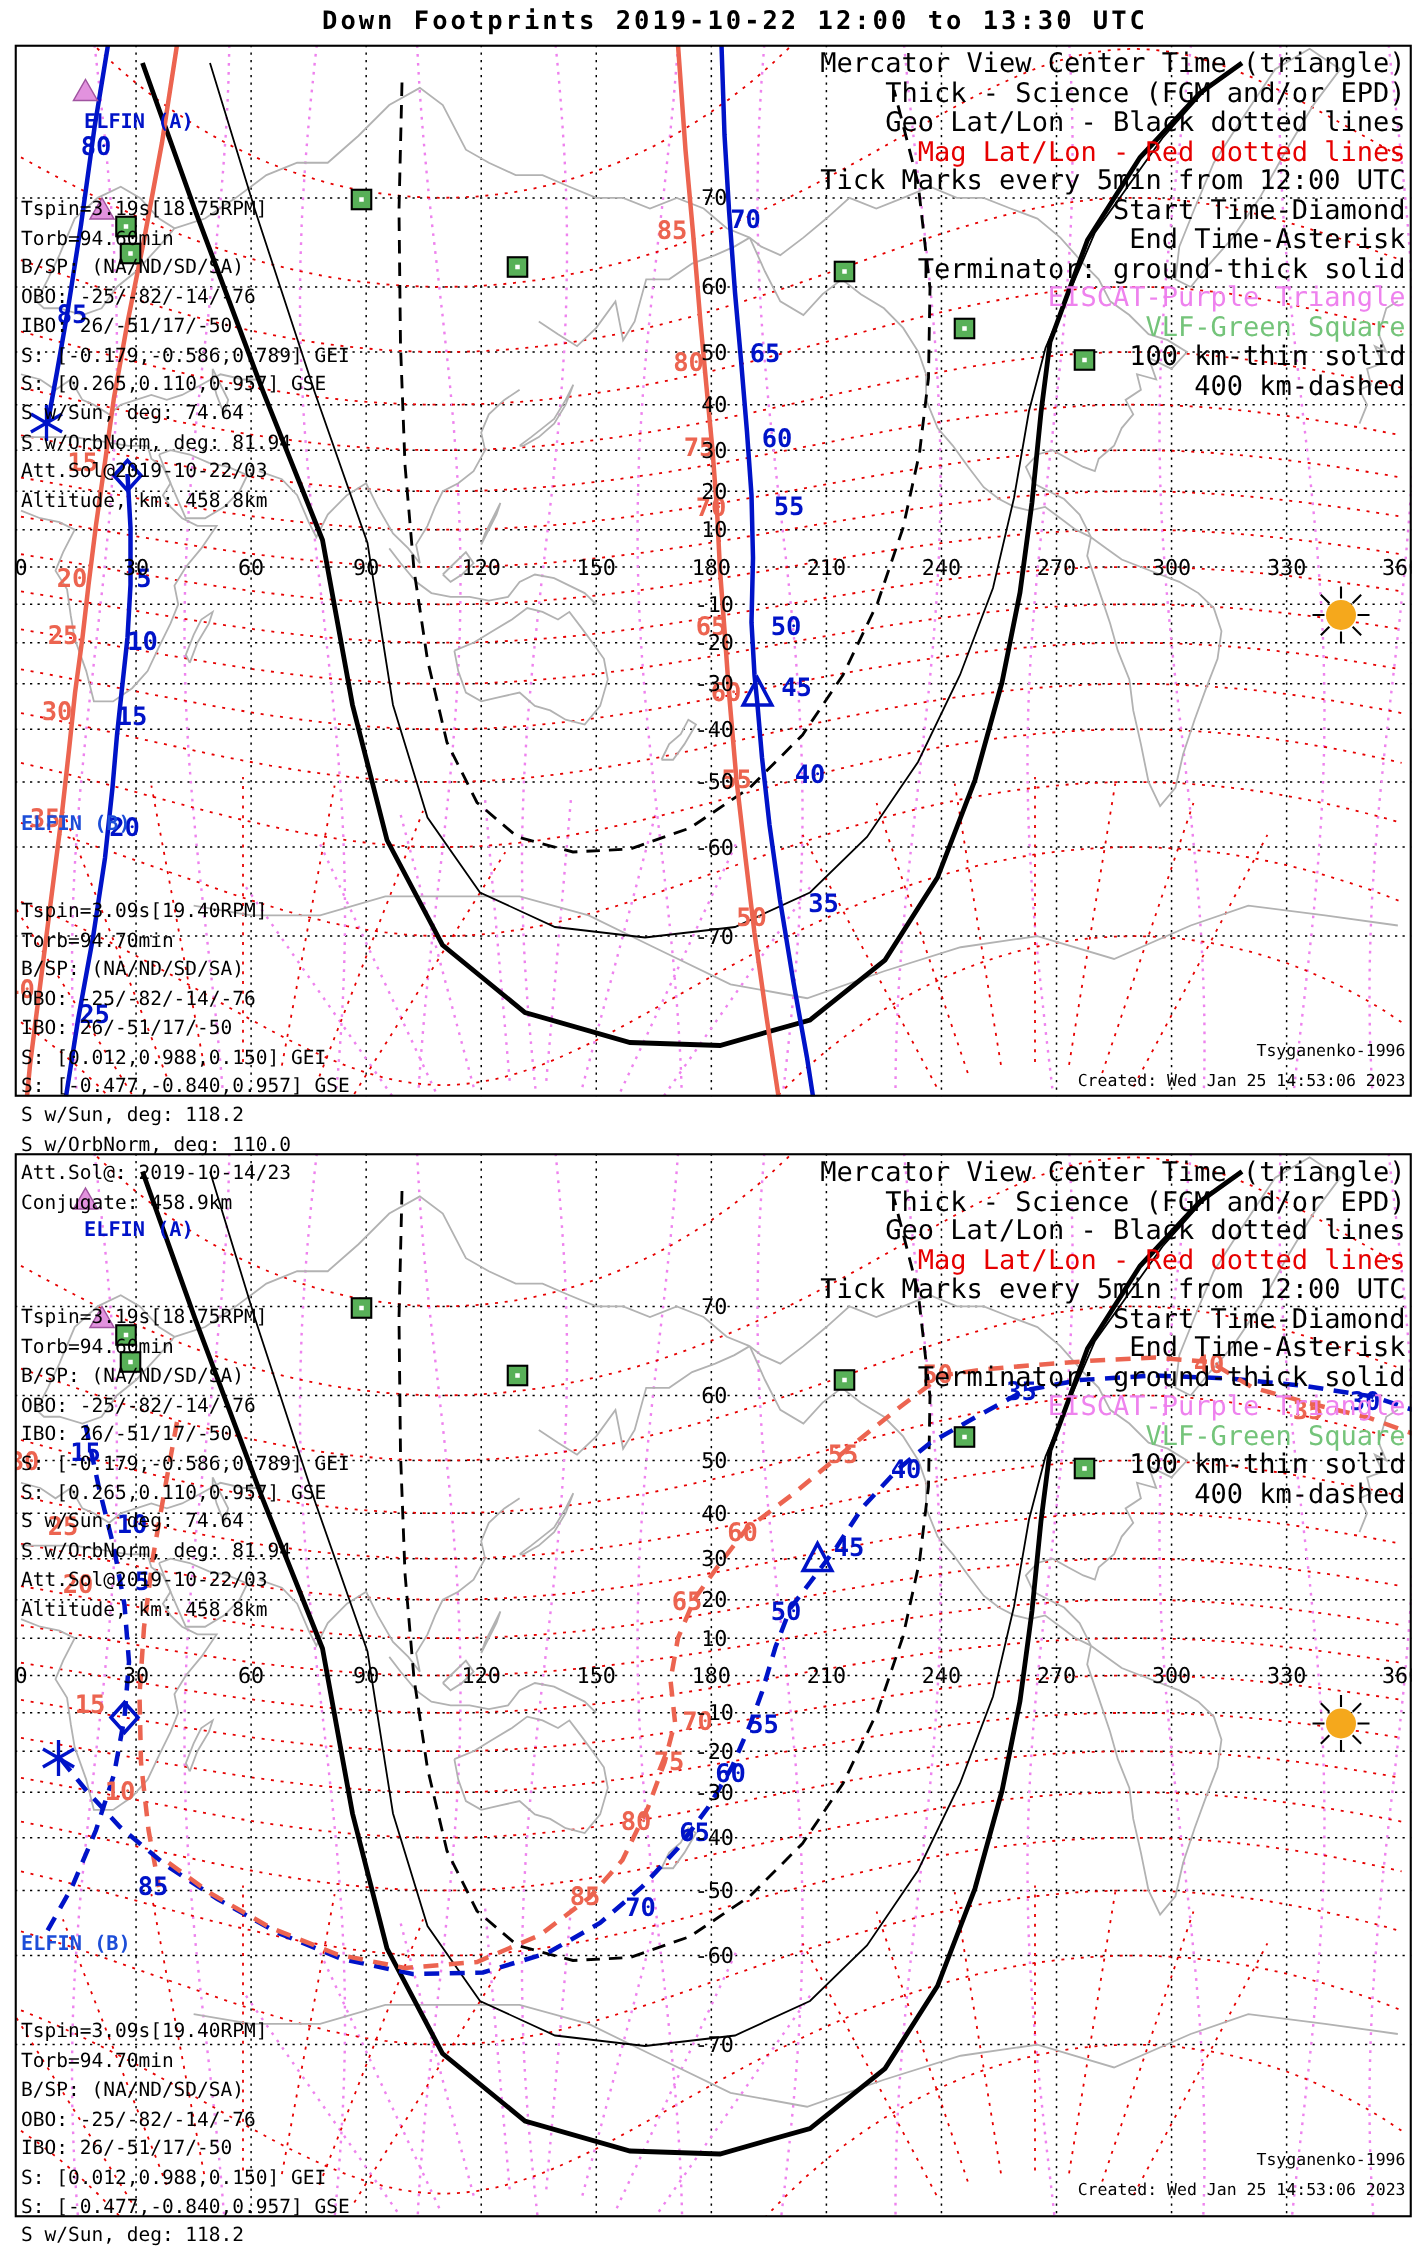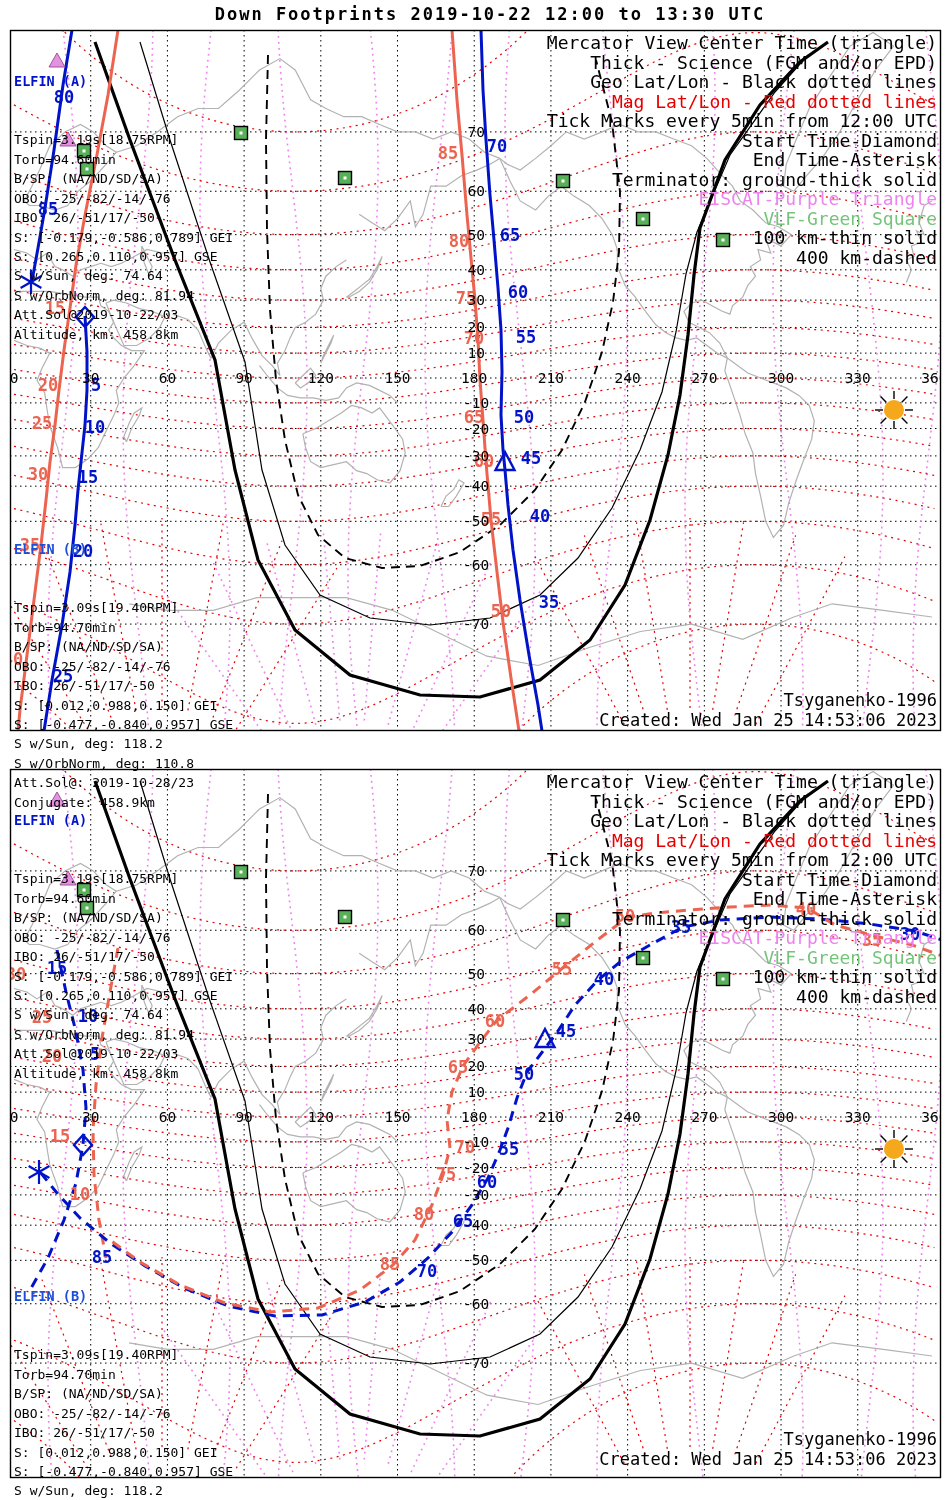--- a/index.html
+++ b/index.html
@@ -4,24 +4,24 @@
 <style>
   html,body{margin:0;padding:0;background:#ffffff;}
   .sheet{position:relative;width:950px;height:1500px;background:#fff;overflow:hidden;
          font-family:"DejaVu Sans Mono",monospace;}
   svg{position:absolute;left:0;top:0;}
   svg text{font-family:"DejaVu Sans Mono",monospace;}
   .title{position:absolute;left:15px;width:950px;text-align:center;
          font-weight:bold;font-size:17px;letter-spacing:2px;color:#000;}
   .tblock{position:absolute;font-size:13px;line-height:19.45px;color:#000;white-space:pre;}
   .tblock .hdr{font-weight:bold;font-size:13.5px;}
-  .blue{color:#0013c8;}
+  .blue{color:#0013c8;margin-left:42px;}
   .salmon{color:#1d4ed8;}
   .legend{position:absolute;right:13px;text-align:right;font-size:18px;line-height:19.5px;color:#000;}
-  .credits{position:absolute;right:13px;text-align:right;font-size:17px;line-height:19.5px;color:#000;}
+  .credits{position:absolute;right:13px;text-align:right;font-size:11px;line-height:19.5px;color:#000;}
 </style>
 </head>
 <body>
 
 <div class="sheet">
   <svg id="plot-svg" width="950" height="1500">
       <defs>
         <clipPath id="clip0">
           <rect x="10" y="30" width="931" height="701"></rect>
         </clipPath>
@@ -422,21 +422,21 @@
     </svg>
 
   <div class="title" style="top:4px">Down Footprints 2019-10-22 12:00 to 13:30 UTC</div>
 
   <div class="tblock" style="left:14px;top:33px">
     <div class="hdr blue">ELFIN (A)</div>
     <div><div>Tspin=3.19s[18.75RPM]</div><div>Torb=94.60min</div><div>B/SP: (NA/ND/SD/SA)</div><div>OBO: -25/-82/-14/-76</div><div>IBO: 26/-51/17/-50</div><div>S: [-0.179,-0.586,0.789] GEI</div><div>S: [0.265,0.110,0.957] GSE</div><div>S w/Sun, deg: 74.64</div><div>S w/OrbNorm, deg: 81.94</div><div>Att.Sol@2019-10-22/03</div><div>Altitude, km: 458.8km</div></div>
   </div>
   <div class="tblock" style="left:14px;top:501px">
     <div class="hdr salmon">ELFIN (B)</div>
-    <div><div>Tspin=3.09s[19.40RPM]</div><div>Torb=94.70min</div><div>B/SP: (NA/ND/SD/SA)</div><div>OBO: -25/-82/-14/-76</div><div>IBO: 26/-51/17/-50</div><div>S: [0.012,0.988,0.150] GEI</div><div>S: [-0.477,-0.840,0.957] GSE</div><div>S w/Sun, deg: 118.2</div><div>S w/OrbNorm, deg: 110.8</div><div>Att.Sol@: 2019-10-28/23</div><div>Conjugate: 458.9km</div></div>
+    <div><div>Tspin=3.09s[19.40RPM]</div><div>Torb=94.70min</div><div>B/SP: (NA/ND/SD/SA)</div><div>OBO: -25/-82/-14/-76</div><div>IBO: 26/-51/17/-50</div><div>S: [0.012,0.988,0.150] GEI</div><div>S: [-0.477,-0.840,0.957] GSE</div><div>S w/Sun, deg: 118.2</div><div>S w/OrbNorm, deg: 110.0</div><div>Att.Sol@: 2019-10-14/23</div><div>Conjugate: 458.9km</div></div>
   </div>
   <div class="legend" style="top:33px">
       <div style="color: rgb(0, 0, 0);">Mercator View Center Time (triangle)</div>
       <div style="color: rgb(0, 0, 0);">Thick - Science (FGM and/or EPD)</div>
       <div style="color: rgb(0, 0, 0);">Geo Lat/Lon - Black dotted lines</div>
       <div style="color: rgb(230, 0, 0);">Mag Lat/Lon - Red dotted lines</div>
       <div style="color: rgb(0, 0, 0);">Tick Marks every 5min from 12:00 UTC</div>
       <div style="color: rgb(0, 0, 0);">Start Time-Diamond</div>
       <div style="color: rgb(0, 0, 0);">End Time-Asterisk</div>
       <div style="color: rgb(0, 0, 0);">Terminator: ground-thick solid</div>

